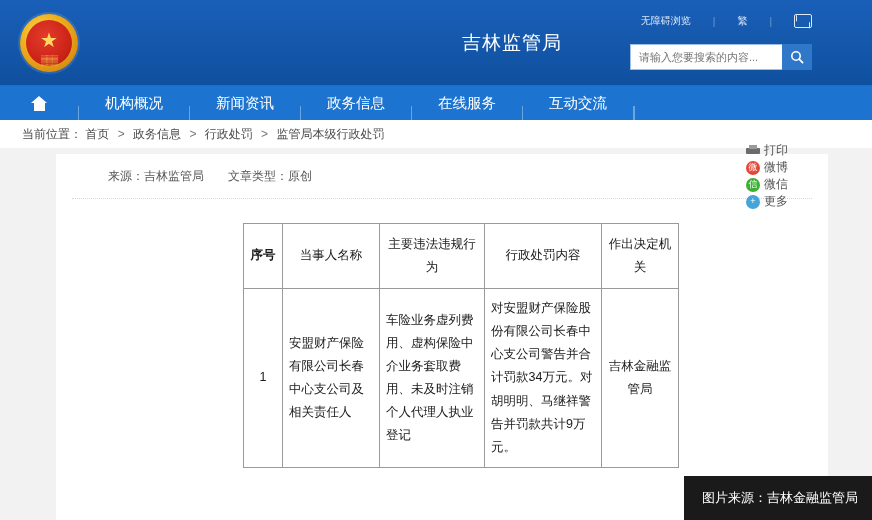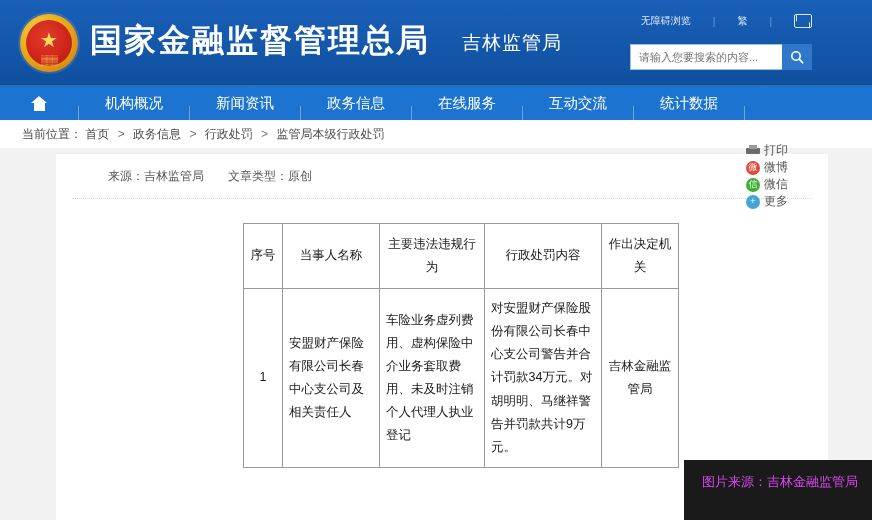--- a/index.html
+++ b/index.html
@@ -336,52 +336,51 @@
     font-weight: normal;
   }
   table.penalty th {
     height: 48px;
   }
   table.penalty td.cell-num { width: 26px; }
   table.penalty td.cell-name { width: 84px; text-align: left; }
   table.penalty td.cell-act { width: 92px; text-align: left; }
   table.penalty td.cell-pen { width: 104px; text-align: left; }
   table.penalty td.cell-org { width: 64px; }
-  table.penalty th.h-num { width: 26px; }
+  table.penalty th.h-num { width: 26px; font-weight: bold; }
   table.penalty th.h-name { width: 84px; }
   table.penalty th.h-act { width: 92px; }
   table.penalty th.h-pen { width: 104px; }
   table.penalty th.h-org { width: 64px; }
 
   
   .source-bar {
     position: absolute;
     right: 0;
     bottom: 0;
     height: 44px;
     background: #1a1a1a;
-    color: #d946ef;
+    color: #ffffff;
     font-size: 13px;
     display: flex;
     align-items: center;
-    padding: 0 14px 16px 18px;
+    padding: 0 14px 0 18px;
     white-space: nowrap;
   }
 </style>
 </head>
 <body>
 
 <div class="header">
   <div class="emblem">
     <div class="inner"></div>
     <div class="star">★</div>
     <div class="wheat">▒▒▒</div>
   </div>
 
-  <div class="site-title">国家金融监督管理总局</div>
   <div class="site-subtitle">吉林监管局</div>
 
   <div class="top-links">
     <a href="#">无障碍浏览</a>
     <span class="sep">|</span>
     <a href="#">繁</a>
     <span class="sep">|</span>
     <span class="mail-icon"></span>
   </div>
 
@@ -404,21 +403,20 @@
   <div class="nav-item">机构概况</div>
   <div class="nav-div"></div>
   <div class="nav-item">新闻资讯</div>
   <div class="nav-div"></div>
   <div class="nav-item">政务信息</div>
   <div class="nav-div"></div>
   <div class="nav-item">在线服务</div>
   <div class="nav-div"></div>
   <div class="nav-item">互动交流</div>
   <div class="nav-div"></div>
-  <div class="nav-item">统计数据</div>
   <div class="nav-div"></div>
 </div>
 
 <div class="breadcrumb">
   <span>当前位置：</span>
   <a href="#">首页</a>
   <span class="crumb-sep">&gt;</span>
   <a href="#">政务信息</a>
   <span class="crumb-sep">&gt;</span>
   <a href="#">行政处罚</a>

